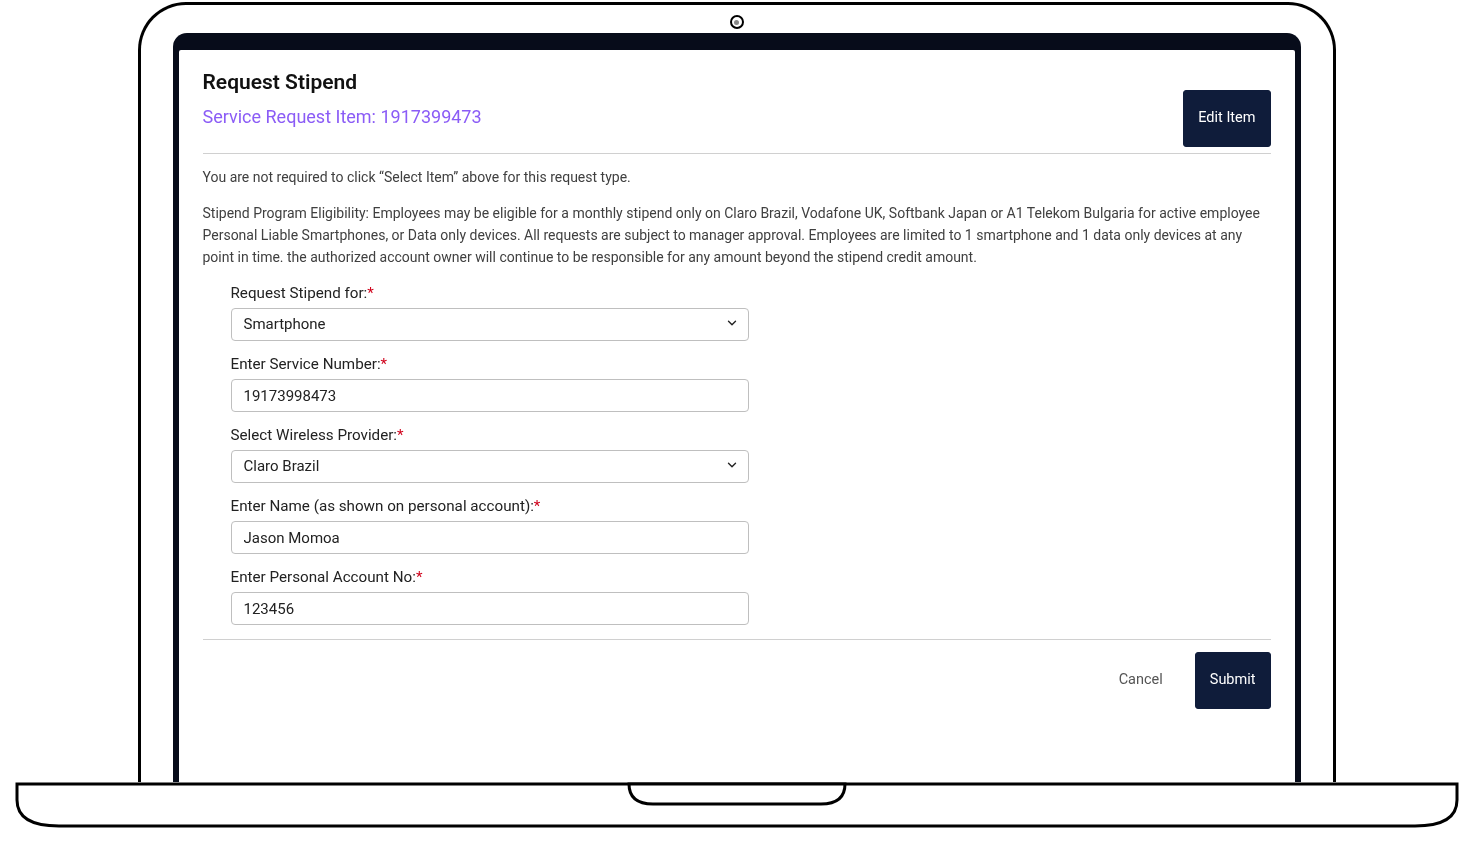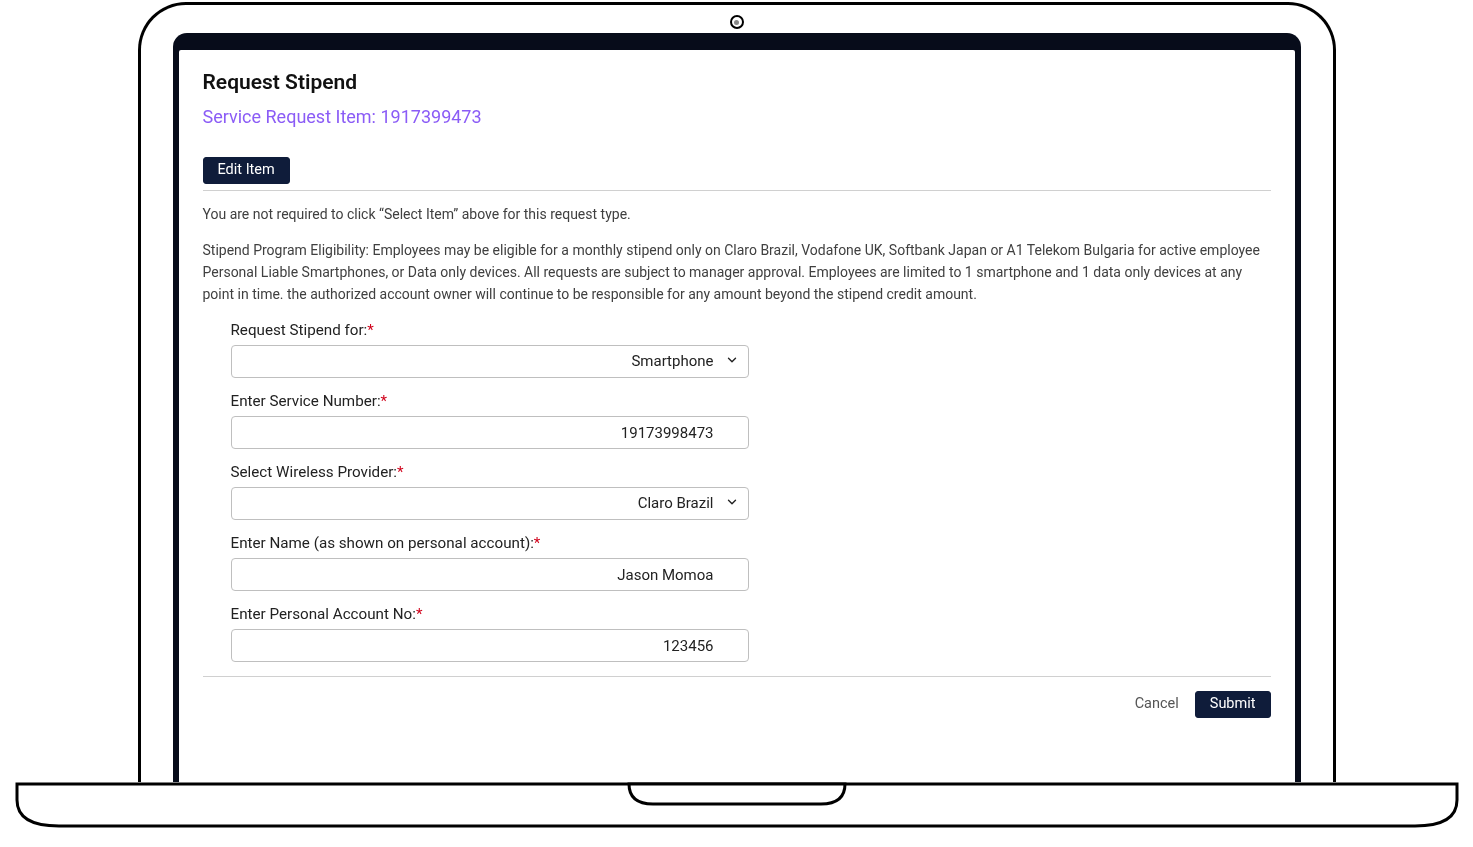--- a/index.html
+++ b/index.html
@@ -76,42 +76,41 @@
       color: #222;
       font-size: 15px;
       position: relative;
       overflow: hidden;
     }
 
     .header-row {
       display: flex;
       justify-content: space-between;
       align-items: flex-start;
-      flex-direction: column;
     }
     .title {
       font-size: 21px;
       font-weight: 600;
       margin-bottom: 12px;
       color:#111;
     }
     .sub-line {
       font-size: 18px;
       color: #8b5cf6;
       padding-bottom: 10px;
     }
     .divider {
       border: none;
       border-top: 1px solid #d0d0d0;
       margin: 6px 0 12px 0;
     }
 
     .btn {
       display: inline-block;
-      padding: 4px 14px;
+      padding: 19px 14px;
       border-radius: 3px;
       font-size: 14.5px;
       cursor: pointer;
       user-select: none;
       line-height: 1.15;
     }
     .btn-dark {
       background: #0f1c3a;
       color: #ffffff;
       border: 1px solid #0f1c3a;
@@ -145,21 +144,20 @@
       width: 518px;
       height: 33px;
       border: 1px solid #bfbfbf;
       border-radius: 4px;
       padding: 0 34px 0 12px;
       font-size: 15px;
       line-height: 31px;
       background: #fff;
       color: #222;
       font-family: inherit;
-      text-align: right;
     }
     .select-input { cursor: pointer; }
     .chevron {
       position: absolute;
       right: 10px;
       top: 50%;
       transform: translateY(-50%);
       pointer-events: none;
     }
 
@@ -167,21 +165,21 @@
       font-size: 15.2px;
       color: #222;
       margin-top: 18px;
       margin-bottom: 8px;
     }
 
     .actions {
       display: flex;
       justify-content: flex-end;
       align-items: center;
-      gap: 6px;
+      gap: 22px;
       margin-top: 8px;
     }
     .edit-btn-wrap{ margin-top: 20px; }
   </style>
 </head>
 <body>
 
 <div class="laptop">
   <div class="laptop-inner">
     <div class="camera"></div>

